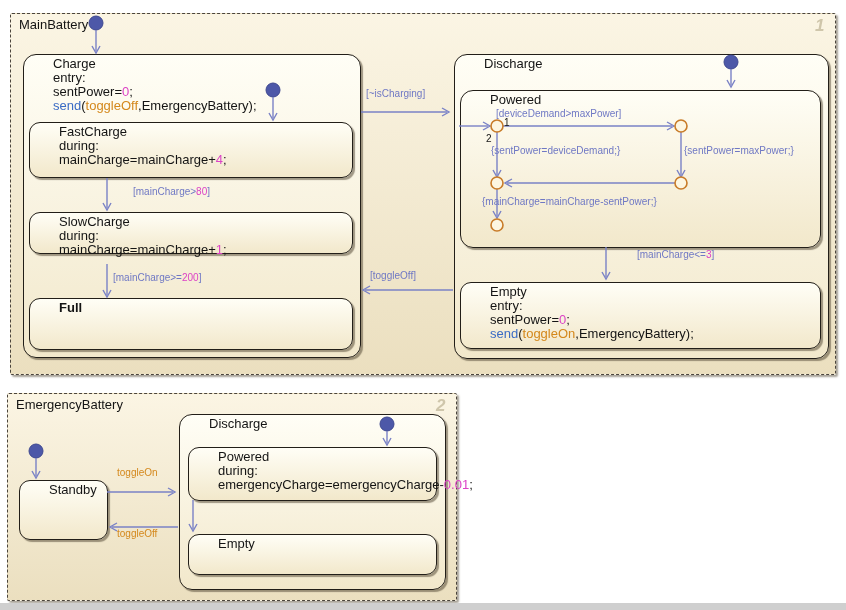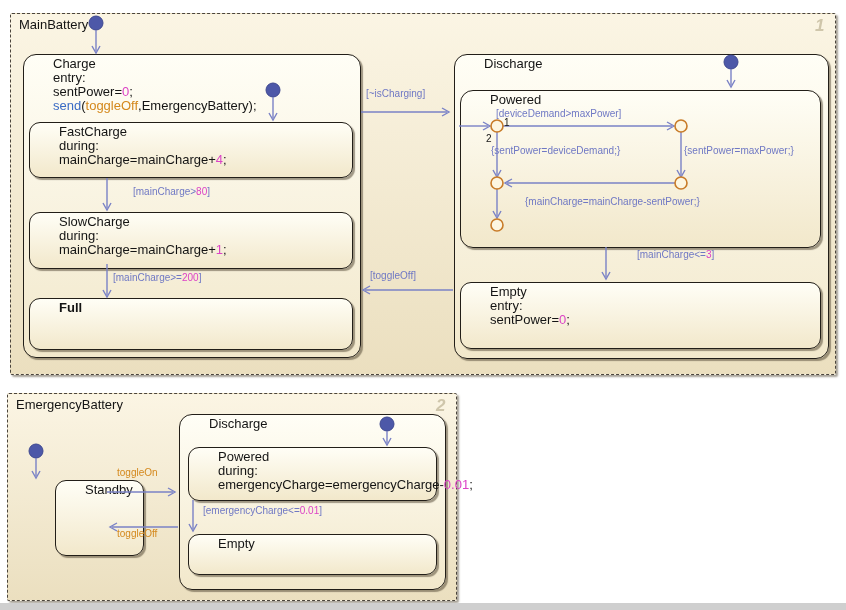--- a/index.html
+++ b/index.html
@@ -50,21 +50,21 @@
     </div>
 
     <div class="state" style="left:18px;top:108px;width:324px;height:56px;">
       <div class="state-text">
         <div>FastCharge</div>
         <div>during:</div>
         <div><span>mainCharge=mainCharge+</span><span class="num">4</span><span>;</span></div>
       </div>
     </div>
 
-    <div class="state" style="left:18px;top:198px;width:324px;height:57px;">
+    <div class="state" style="left:18px;top:198px;width:324px;height:42px;">
       <div class="state-text">
         <div>SlowCharge</div>
         <div>during:</div>
         <div><span>mainCharge=mainCharge+</span><span class="num">1</span><span>;</span></div>
       </div>
     </div>
 
     <div class="state" style="left:18px;top:284px;width:324px;height:52px;font-weight:bold;">
       <div class="state-text">
         <div>Full</div>
@@ -81,29 +81,30 @@
       <div class="state-text">
         <div>Powered</div>
       </div>
     </div>
 
     <div class="state" style="left:449px;top:268px;width:361px;height:67px;">
       <div class="state-text">
         <div>Empty</div>
         <div>entry:</div>
         <div><span>sentPower=</span><span class="num">0</span><span>;</span></div>
+        <div><span class="kw">send</span><span>(</span><span class="evtc">toggleOn</span><span>,EmergencyBattery);</span></div>
       </div>
     </div>
   </div>
 
   <div class="chart" style="left:7px;top:393px;width:448px;height:206px;">
     <div class="chart-title">EmergencyBattery</div>
     <div class="corner-num" style="left:428px;">2</div>
 
-    <div class="state" style="left:11px;top:86px;width:89px;height:76px;margin-left:36px;">
+    <div class="state" style="left:11px;top:86px;width:89px;height:60px;">
       <div class="state-text">
         <div>Standby</div>
       </div>
     </div>
 
     <div class="state" style="left:171px;top:20px;width:267px;height:176px;border-radius:13px;">
       <div class="state-text">
         <div>Discharge</div>
       </div>
     </div>
@@ -126,24 +127,23 @@
   <div class="tlabel" style="left:366px;top:88px;">[~isCharging]</div>
   <div class="tlabel" style="left:370px;top:270px;">[toggleOff]</div>
   <div class="tlabel" style="left:113px;top:186px;margin-left:20px;"><span>[mainCharge&gt;</span><span class="num">80</span><span>]</span></div>
   <div class="tlabel" style="left:113px;top:272px;"><span>[mainCharge&gt;=</span><span class="num">200</span><span>]</span></div>
   <div class="tlabel" style="left:612px;top:249px;margin-left:25px;"><span>[mainCharge&lt;=</span><span class="num">3</span><span>]</span></div>
   <div class="tlabel" style="left:496px;top:108px;">[deviceDemand&gt;maxPower]</div>
   <div class="tlabel black" style="left:504px;top:117px;">1</div>
   <div class="tlabel black" style="left:486px;top:133px;">2</div>
   <div class="tlabel" style="left:491px;top:145px;">{sentPower=deviceDemand;}</div>
   <div class="tlabel" style="left:684px;top:145px;">{sentPower=maxPower;}</div>
-  <div class="tlabel" style="left:525px;top:196px;">{mainCharge=mainCharge-sentPower;}</div>
+  <div class="tlabel" style="left:482px;top:196px;">{mainCharge=mainCharge-sentPower;}</div>
   <div class="tlabel evt" style="left:117px;top:467px;">toggleOn</div>
   <div class="tlabel evt" style="left:117px;top:528px;">toggleOff</div>
-  <div class="tlabel" style="left:203px;top:505px;"><span>[emergencyCharge&lt;=</span><span class="num">0.01</span><span>]</span></div>
 
   <svg class="overlay" width="846" height="610">
 
     <g>
       <circle class="default-dot" cx="96" cy="23" r="7"></circle>
       <line class="tr-line" x1="96" y1="30" x2="96" y2="51"></line>
       <path class="tr-line" d="M92 46 L96 53 L100 46"></path>
     </g>
 
     <g>

